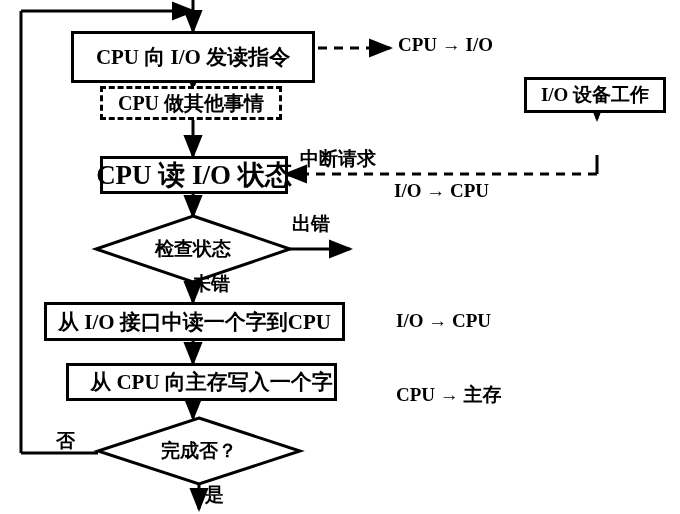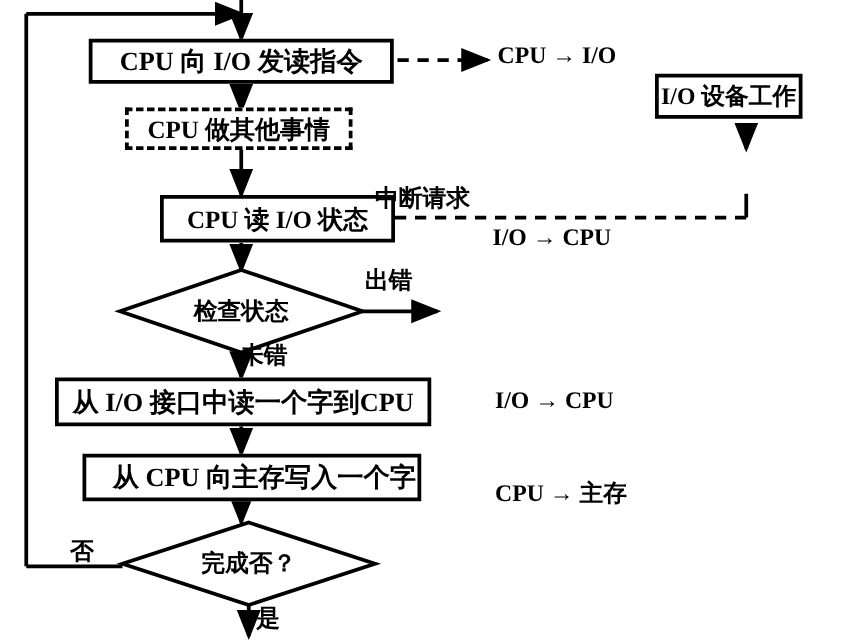--- a/index.html
+++ b/index.html
@@ -106,28 +106,28 @@
     <path d="M193,341 L193,363" stroke="#000000" stroke-width="3" fill="none" marker-end="url(#arrow)"></path>
 
     <path d="M193,401 L193,418" stroke="#000000" stroke-width="3" fill="none" marker-end="url(#arrow)"></path>
 
     <path d="M199,484 L199,509" stroke="#000000" stroke-width="3" fill="none" marker-end="url(#arrow)"></path>
 
     <polygon points="193,216 290,249 193,282 96,249" fill="#ffffff" stroke="#000000" stroke-width="3"></polygon>
     <polygon points="199,418 300,451 199,484 98,451" fill="#ffffff" stroke="#000000" stroke-width="3"></polygon>
   </svg>
 
-  <div class="node box" style="left:71px; top:31px; width:244px; height:36px; font-size:21px;">CPU 向 I/O 发读指令</div>
+  <div class="node box" style="left:71px; top:31px; width:244px; height:52px; font-size:21px;">CPU 向 I/O 发读指令</div>
 
   <div class="node box-dashed" style="left:100px; top:86px; width:182px; height:34px; font-size:20px;">CPU 做其他事情</div>
 
-  <div class="node box" style="left:524px; top:59px; width:118px; height:36px; font-size:19px;">I/O 设备工作</div>
+  <div class="node box" style="left:524px; top:77px; width:142px; height:36px; font-size:19px;">I/O 设备工作</div>
 
 
-  <div class="node box" style="left:100px; top:156px; width:188px; height:38px; font-size:20px;margin-left:28px;">CPU 读 I/O 状态</div>
+  <div class="node box" style="left:100px; top:156px; width:188px; height:38px; font-size:27px;">CPU 读 I/O 状态</div>
 
   <div class="node box" style="left:44px; top:302px; width:301px; height:39px; font-size:21px;">从 I/O 接口中读一个字到CPU</div>
 
   <div class="node box" style="left:66px; top:363px; width:271px; height:38px; font-size:21px;padding-left:20px;">从 CPU 向主存写入一个字</div>
 
   <div class="diamond-text" style="left:96px; top:216px; width:194px; height:66px; font-size:19px;font-family:Liberation Mono, monospace;">检查状态</div>
 
   <div class="diamond-text" style="left:98px; top:418px; width:202px; height:66px; font-size:19px;">完成否？</div>
 
   <div class="label" style="left:398px; top:34px; font-size:19px;">CPU → I/O</div>

